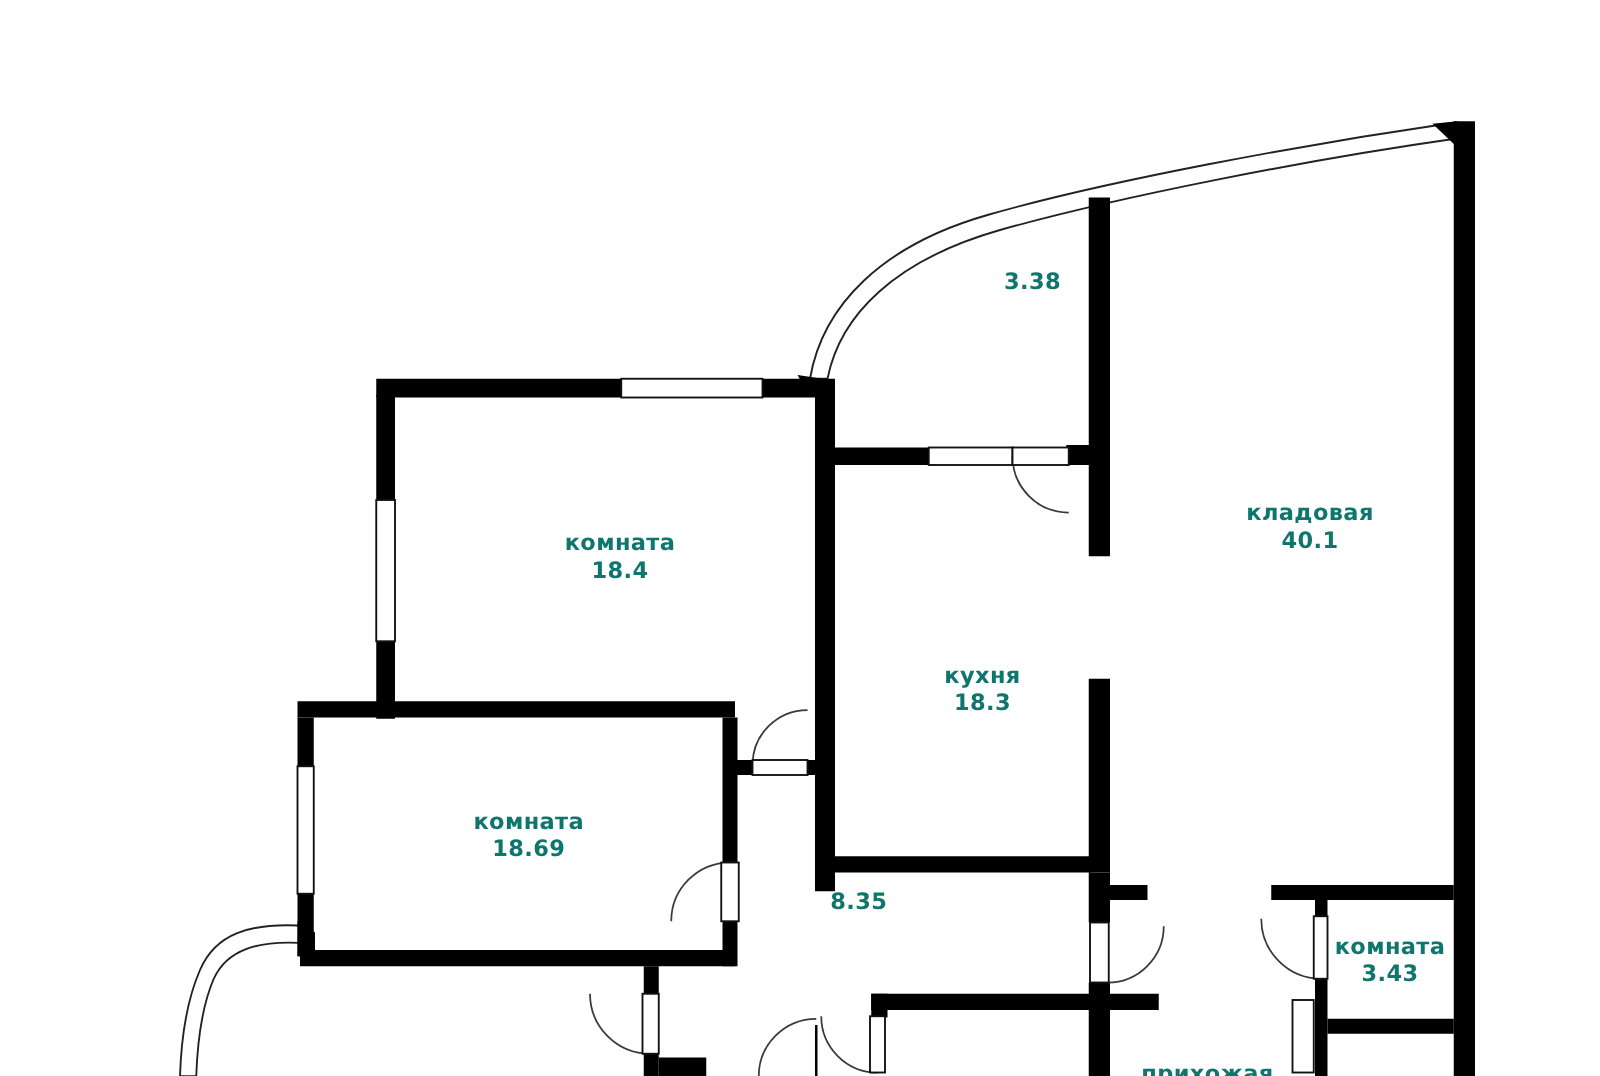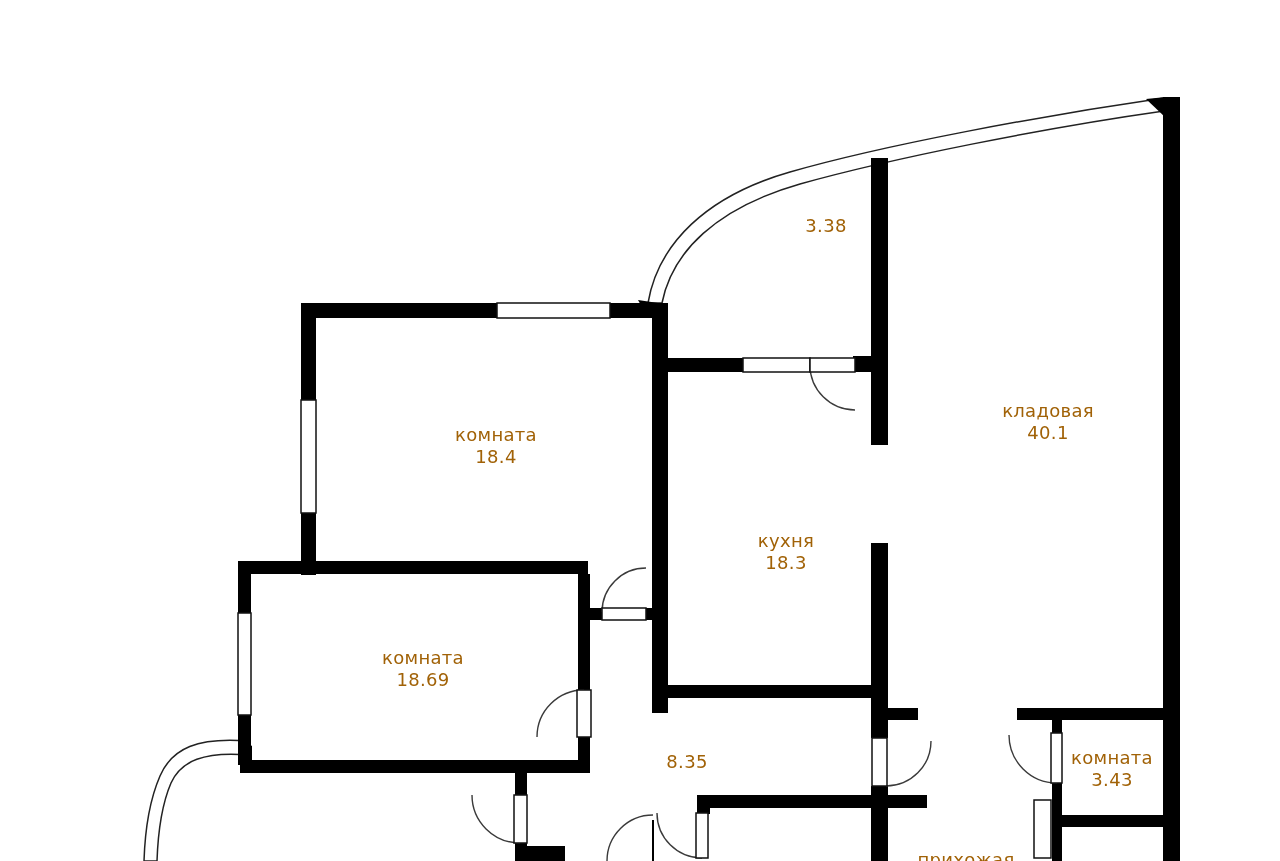--- a/index.html
+++ b/index.html
@@ -1,20 +1,20 @@
 <!DOCTYPE html>
 <html><head>
 <meta charset="utf-8">
 <style>
   html,body{margin:0;padding:0;background:#ffffff;}
   #plan{position:relative;width:1280px;height:861px;background:#ffffff;overflow:hidden;
         font-family:"DejaVu Sans","Liberation Sans",sans-serif;}
   #plan svg{position:absolute;left:0;top:0;}
   .room-label{position:absolute;transform:translate(-50%,-50%);text-align:center;
-              color:#a16207;font-size:18px;letter-spacing:.3px;white-space:nowrap;}
+              color:#0f766e;font-size:18px;letter-spacing:.3px;white-space:nowrap;font-weight:bold;}
   .room-label span{display:block;line-height:22px;}
 </style>
 </head>
 <body>
 
 <div id="plan">
 
   <svg width="1280" height="861" viewBox="0 0 1280 861">
 
     <path d="M648,303 C658,244 706,196 790,172 C884,145 1040,116 1164,98 L1164,111 C1044,128 893,158 800,184 C716,208 672,252 662,303 Z" fill="#ffffff" stroke="#222222" stroke-width="1.5"></path>
@@ -116,21 +116,21 @@
 
   <div class="room-label" style="left:826px;top:226px;">
     <span>3.38</span>
   </div>
 
   <div class="room-label" style="left:423px;top:669px;">
     <span>комната</span>
     <span>18.69</span>
   </div>
 
-  <div class="room-label" style="left:687px;top:762px;">
+  <div class="room-label" style="left:687px;top:722px;">
     <span>8.35</span>
   </div>
 
   <div class="room-label" style="left:1112px;top:769px;">
     <span>комната</span>
     <span>3.43</span>
   </div>
 
   <div class="room-label" style="left:966px;top:860px;">
     <span>прихожая</span>

